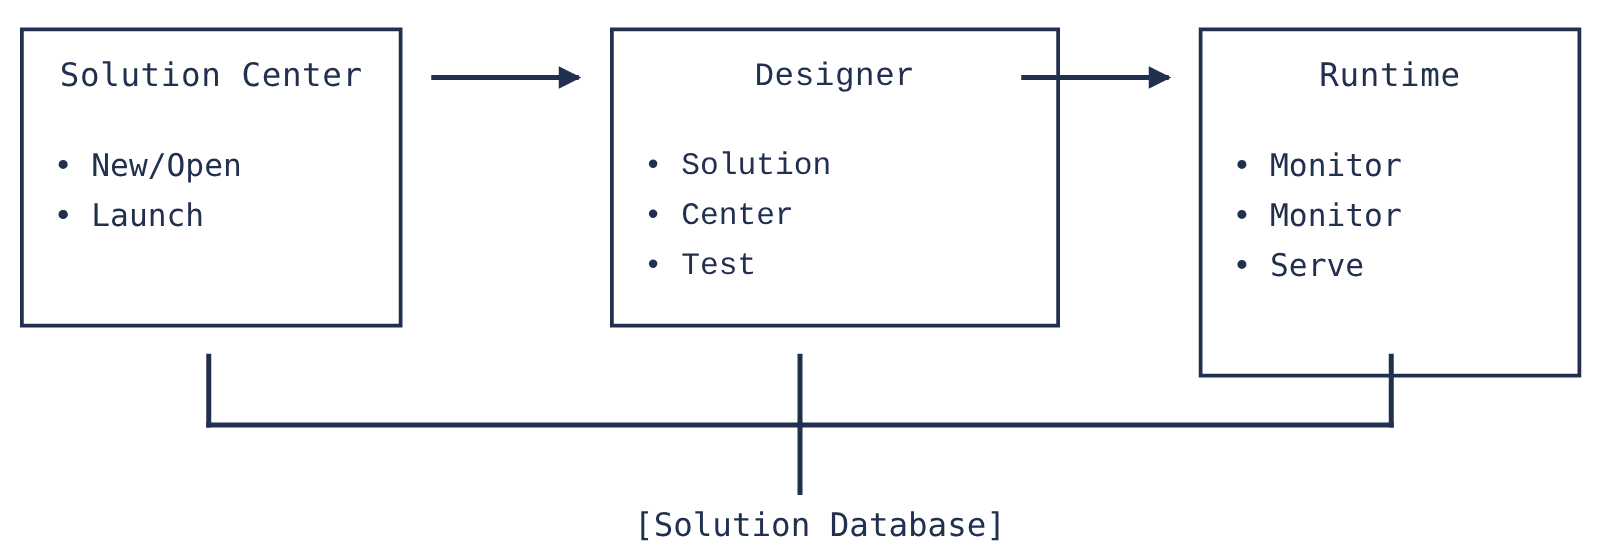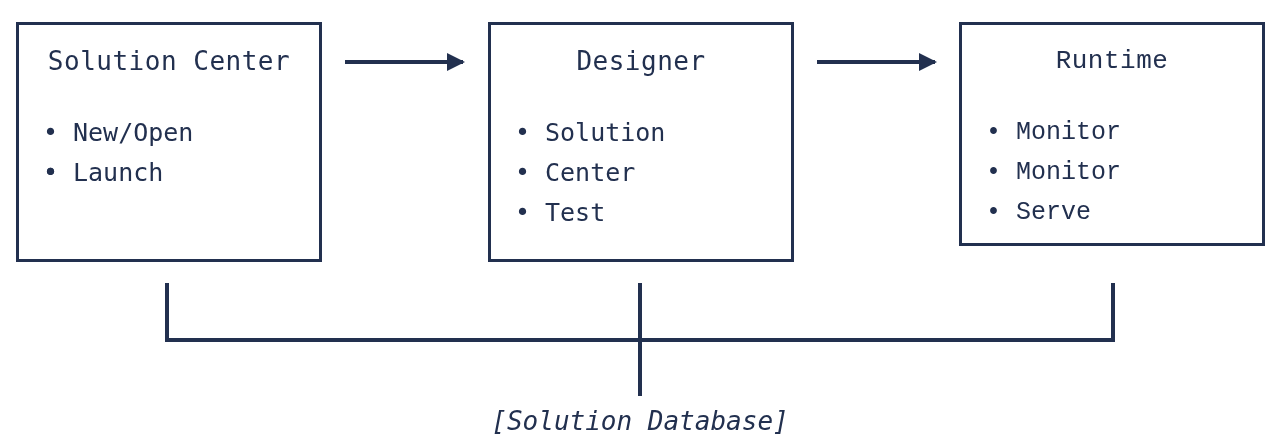--- a/index.html
+++ b/index.html
@@ -121,41 +121,41 @@
       </li>
       <li>
         <span class="bullet">•</span>
         <span>Launch</span>
       </li>
     </ul>
   </div>
 
   <div class="arrow" style="left:345px; top:60px; width:118px;"></div>
 
-  <div class="box" style="left:488px; top:22px; width:306px; height:240px;">
+  <div class="box" style="left:488px; top:22px; width:360px; height:240px;font-family:Liberation Mono, monospace;">
     <div class="box-title">Designer</div>
     <ul class="box-list">
       <li>
         <span class="bullet">•</span>
         <span>Solution</span>
       </li>
       <li>
         <span class="bullet">•</span>
         <span>Center</span>
       </li>
       <li>
         <span class="bullet">•</span>
         <span>Test</span>
       </li>
     </ul>
   </div>
 
   <div class="arrow" style="left:817px; top:60px; width:118px;"></div>
 
-  <div class="box" style="left:959px; top:22px; width:306px; height:224px;font-family:Liberation Mono, monospace;">
+  <div class="box" style="left:959px; top:22px; width:306px; height:280px;">
     <div class="box-title">Runtime</div>
     <ul class="box-list">
       <li>
         <span class="bullet">•</span>
         <span>Monitor</span>
       </li>
       <li>
         <span class="bullet">•</span>
         <span>Monitor</span>
       </li>
@@ -167,15 +167,15 @@
   </div>
 
   <div class="vline" style="left:165px; top:283px; height:59px;"></div>
   <div class="vline" style="left:638px; top:283px; height:59px;"></div>
   <div class="vline" style="left:1111px; top:283px; height:59px;"></div>
 
   <div class="hline" style="left:165px; top:338px; width:950px;"></div>
 
   <div class="vline" style="left:638px; top:338px; height:58px;"></div>
 
-  <div class="db-label" style="left:440px; top:404px; width:400px;font-style:italic;">[Solution Database]</div>
+  <div class="db-label" style="left:456px; top:404px; width:400px;">[Solution Database]</div>
 
 </div>
 
 </body></html>

